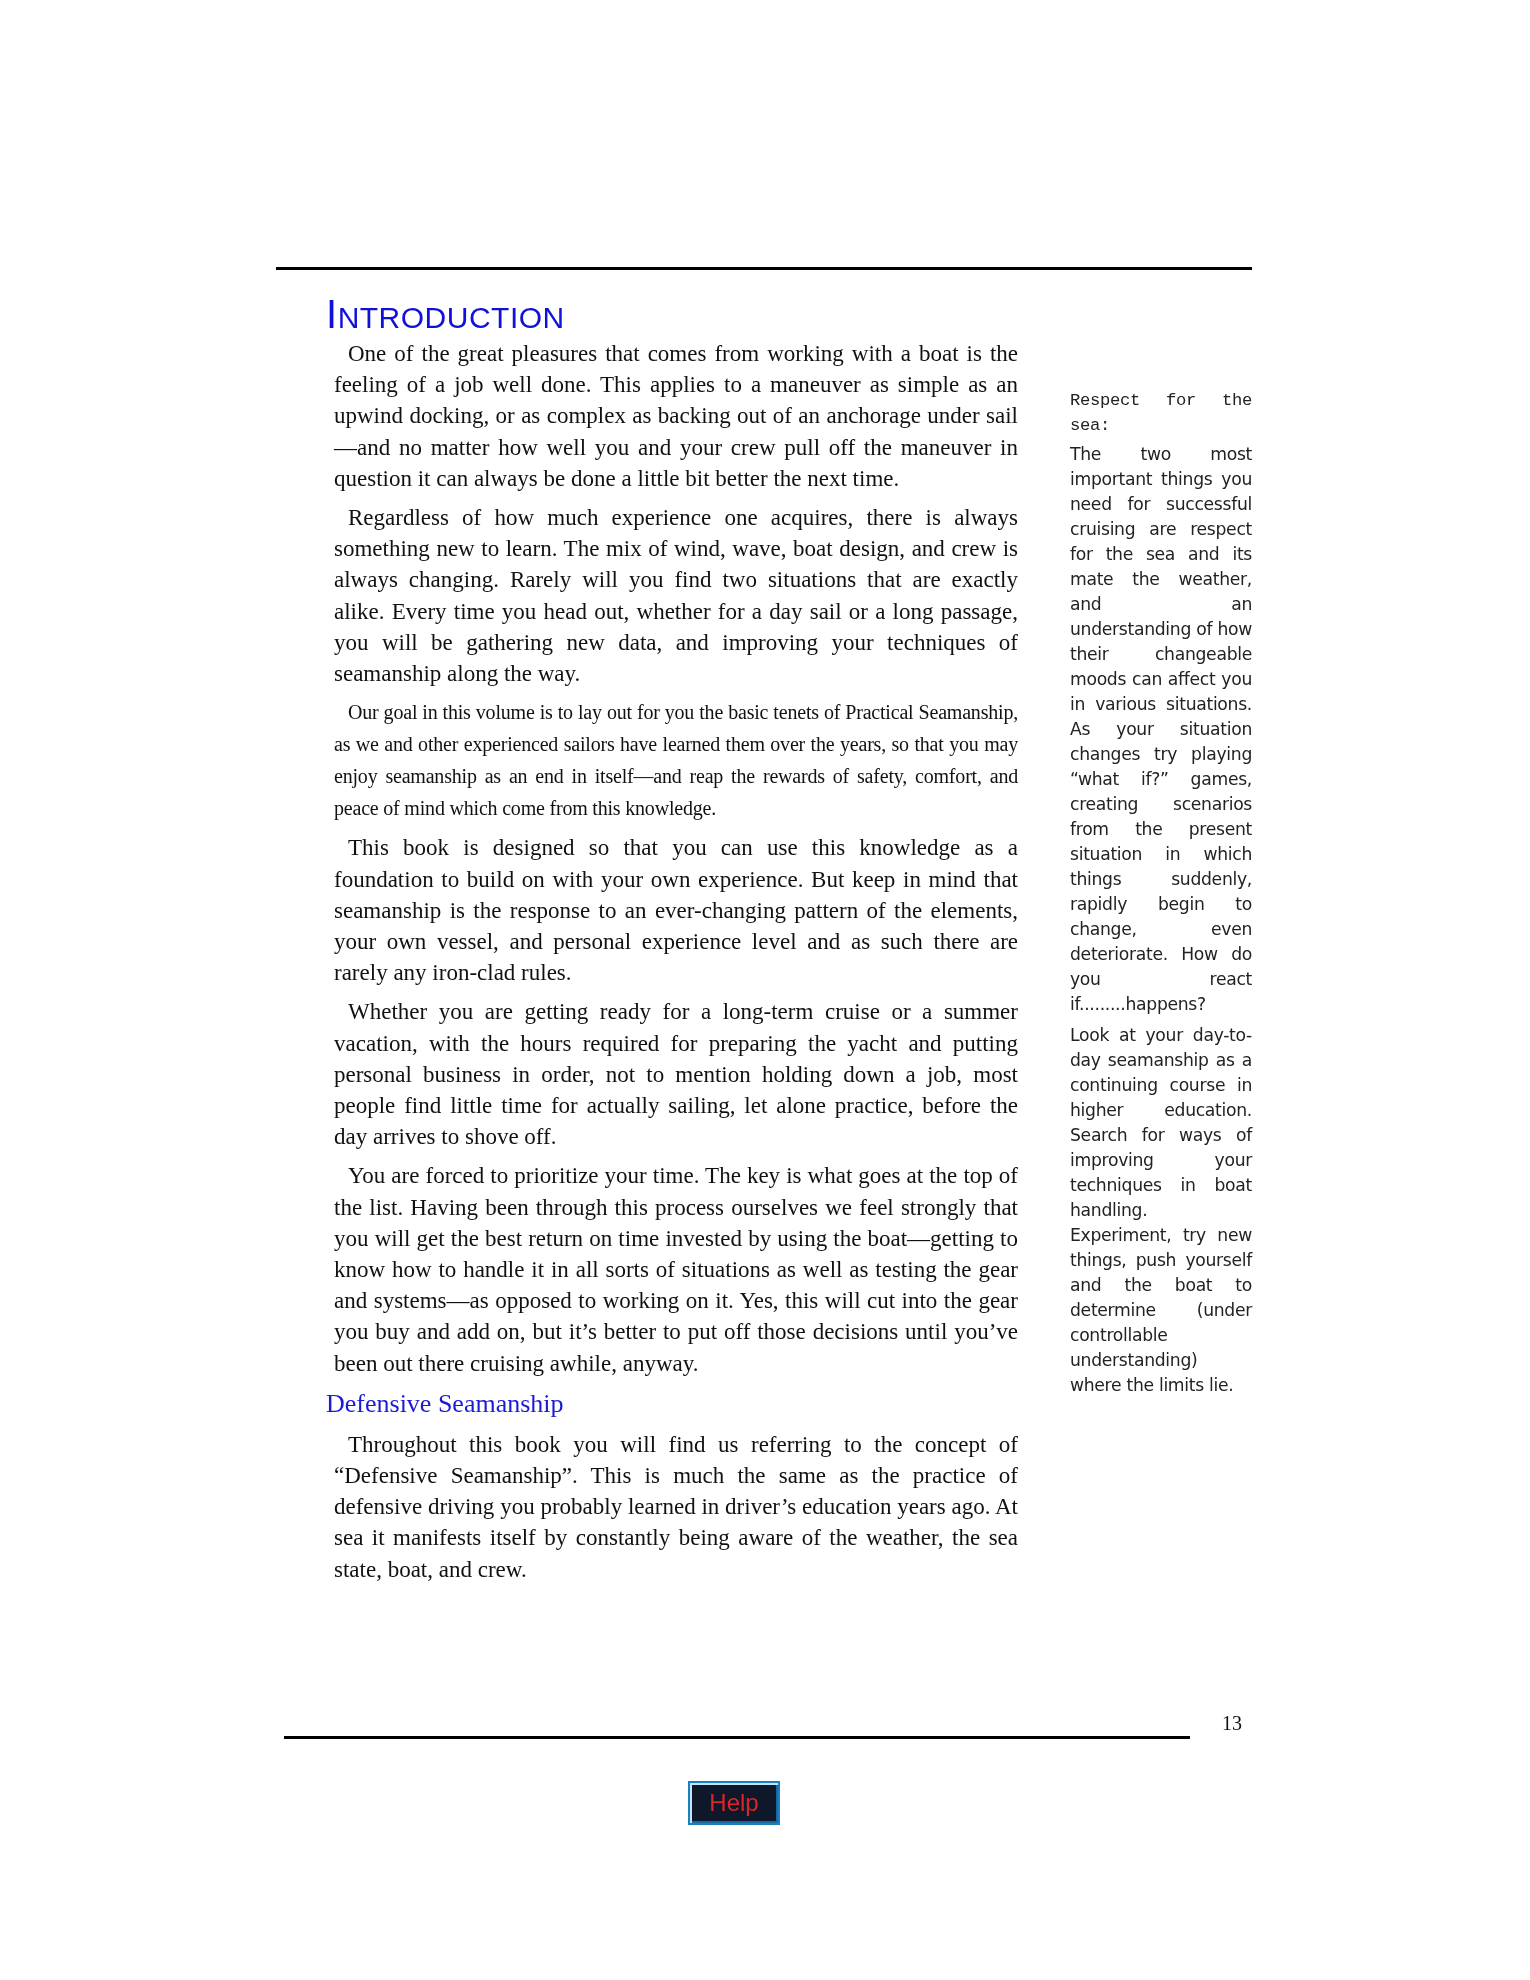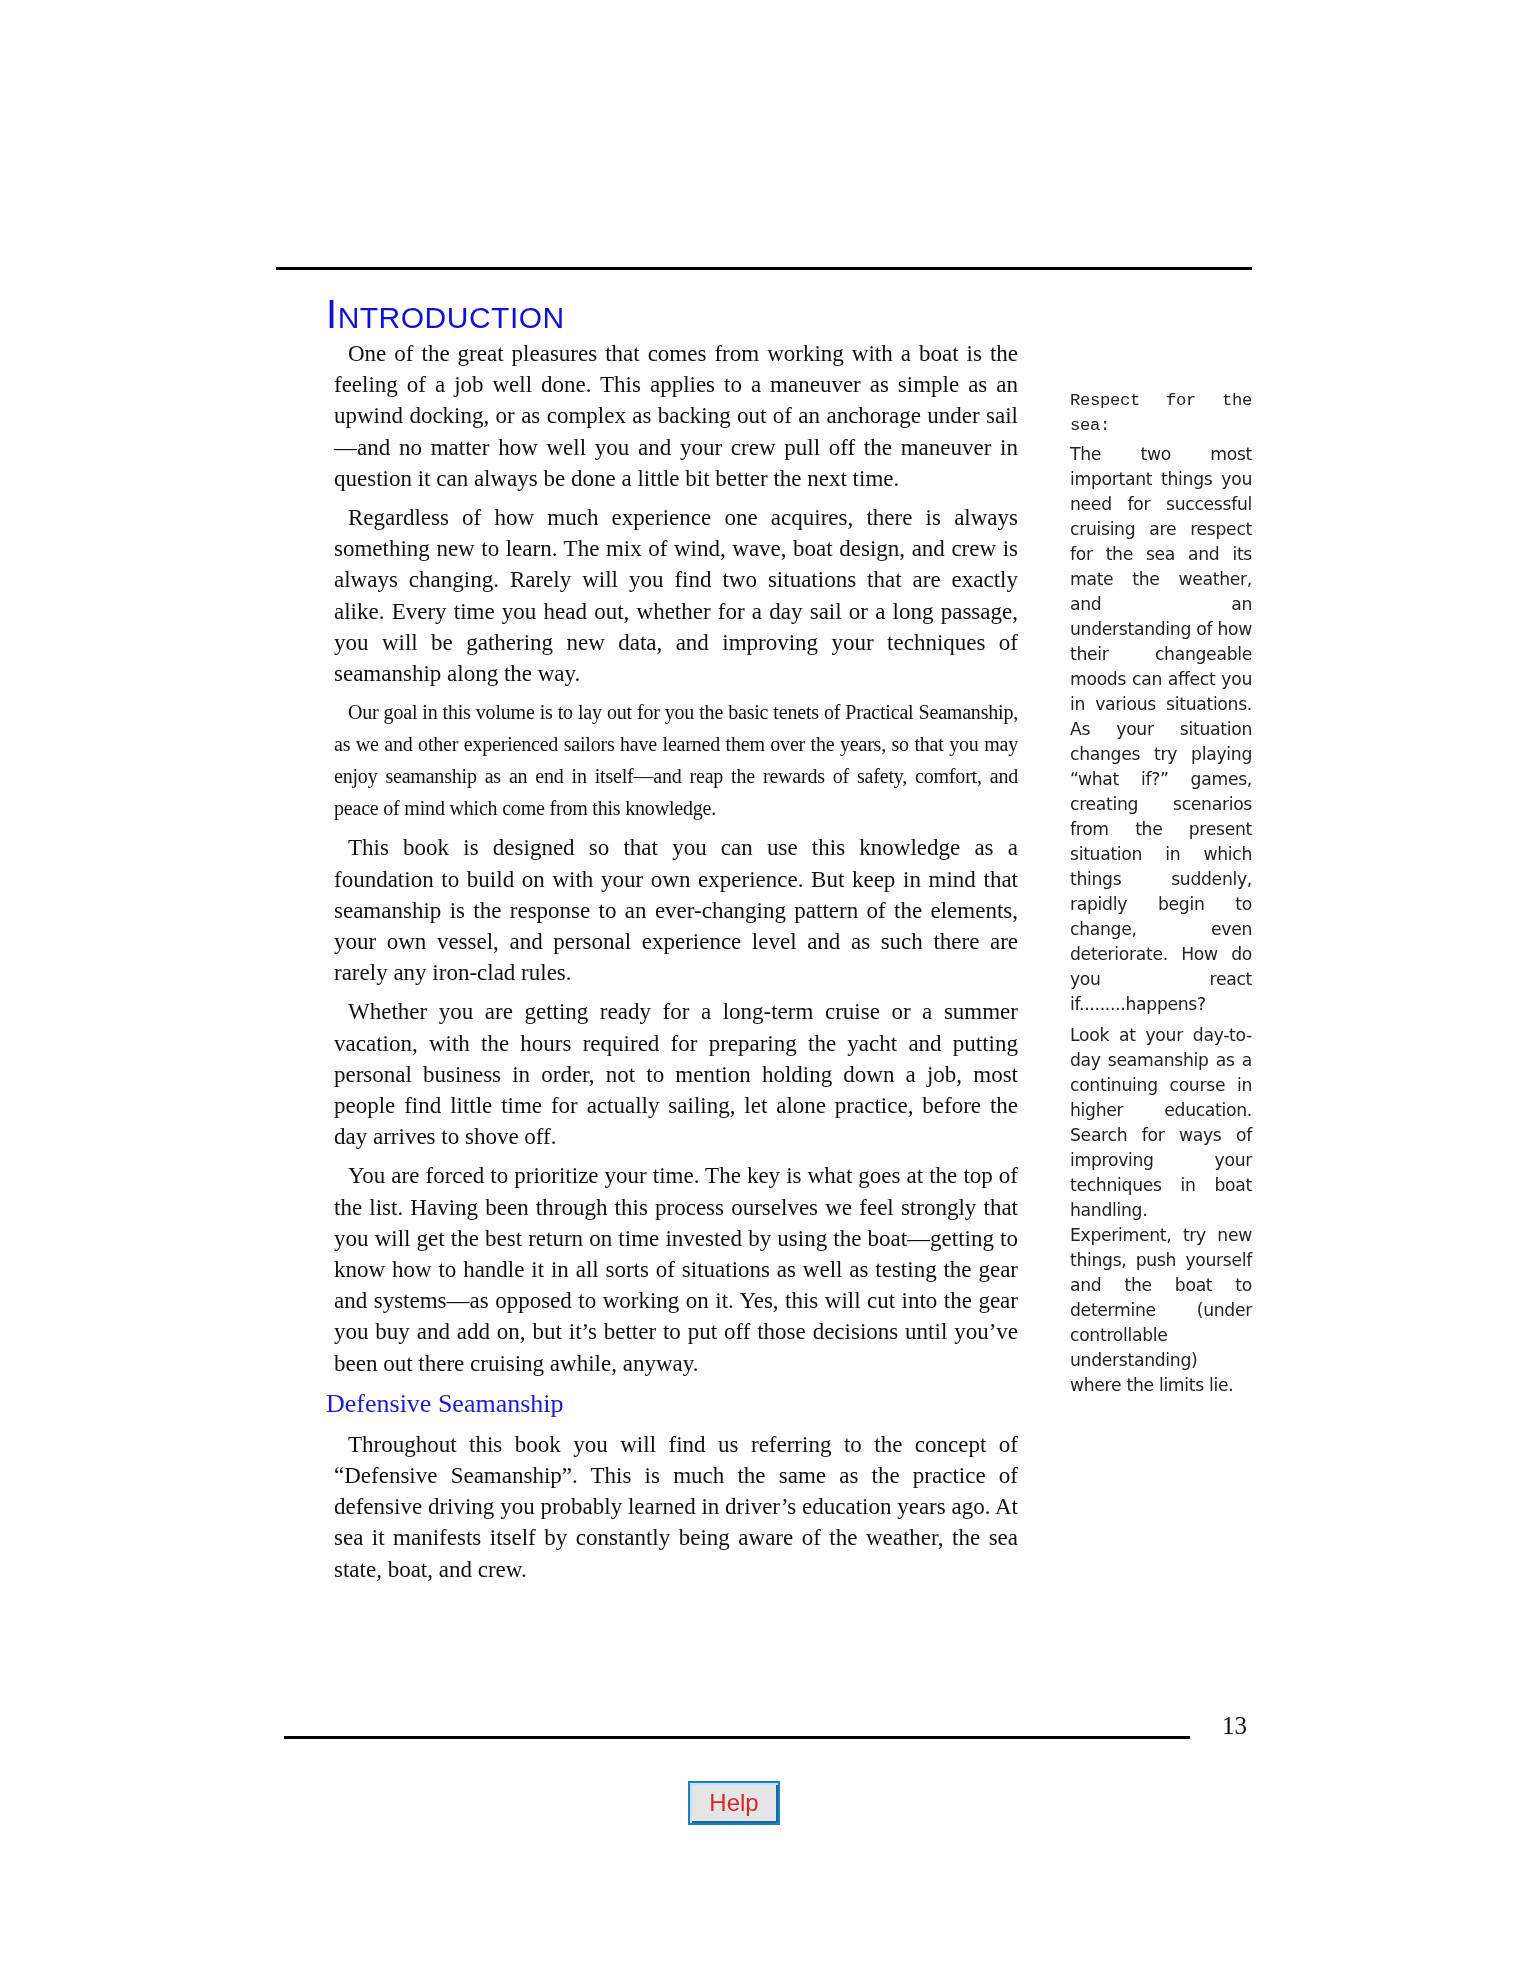--- a/index.html
+++ b/index.html
@@ -1,29 +1,29 @@
 <!DOCTYPE html>
 <html><head>
 <meta charset="utf-8">
 <style>
   html, body { margin: 0; padding: 0; background: #ffffff; }
   body { width: 1530px; height: 1980px; position: relative; overflow: hidden; }
   .rule-top { position: absolute; left: 276px; top: 267px; width: 976px; height: 3px; background: #000; }
   .rule-bottom { position: absolute; left: 284px; top: 1736px; width: 906px; height: 3px; background: #000; }
-  .page-num { position: absolute; left: 1222px; top: 1712px; font-family: "Liberation Serif", serif; font-size: 25px; color: #111; }
+  .page-num { position: absolute; left: 1222px; top: 1712px; font-family: "Liberation Serif", serif; font-size: 20px; color: #111; }
   .title { position: absolute; left: 326px; top: 292px; font-family: "Liberation Sans", sans-serif; color: #1010d8; font-size: 30px; letter-spacing: 0.5px; }
   .title .cap { font-size: 40px; }
   .main { position: absolute; left: 326px; top: 330px; width: 700px; font-family: "Liberation Serif", serif; font-size: 23px; line-height: 31.2px; color: #111; text-align: justify; }
   .main p { margin: 8px; text-indent: 14px; }
   .main p.tight { line-height: 31.8px; font-size: 20px; letter-spacing: -0.2px; }
   .main h2 { margin: 8px 0 0 0; font-weight: normal; font-size: 26px; line-height: 34px; color: #1a1ad6; font-family: "Liberation Serif", serif; }
   .side { position: absolute; left: 1070px; top: 372px; width: 182px; font-family: "DejaVu Sans", sans-serif; font-size: 17.2px; line-height: 25px; color: #222; text-align: justify; letter-spacing: -0.3px; }
   .side .side-head { margin: 16px 0 4px 0; font-family: Liberation Mono, monospace; }
   .side p { margin: 0 0 6px 0; }
-  .help-btn { position: absolute; left: 688px; top: 1781px; width: 92px; height: 44px; background: #e5e5e5; border: 2px solid #1d7fc0; box-shadow: inset 2px 2px 0 #bfe6ff, inset -2px -2px 0 #1769a0; display: flex; align-items: center; justify-content: center; font-family: "Liberation Sans", sans-serif; font-size: 24px; color: #d8262a; cursor: pointer; box-sizing: border-box; text-align: right; }
+  .help-btn { position: absolute; left: 688px; top: 1781px; width: 92px; height: 44px; background: #0f172a; border: 2px solid #1d7fc0; box-shadow: inset 2px 2px 0 #bfe6ff, inset -2px -2px 0 #1769a0; display: flex; align-items: center; justify-content: center; font-family: "Liberation Sans", sans-serif; font-size: 24px; color: #d8262a; cursor: pointer; box-sizing: border-box; text-align: right; }
 </style>
 </head>
 <body>
 
 <div class="rule-top"></div>
 
 <div class="title"><span class="cap">I</span><span>NTRODUCTION</span></div>
 
 <div class="main">
   <p>One of the great pleasures that comes from working with a boat is the feeling of a job well done. This applies to a maneuver as simple as an upwind docking, or as complex as backing out of an anchorage under sail—and no matter how well you and your crew pull off the maneuver in question it can always be done a little bit better the next time.</p>

